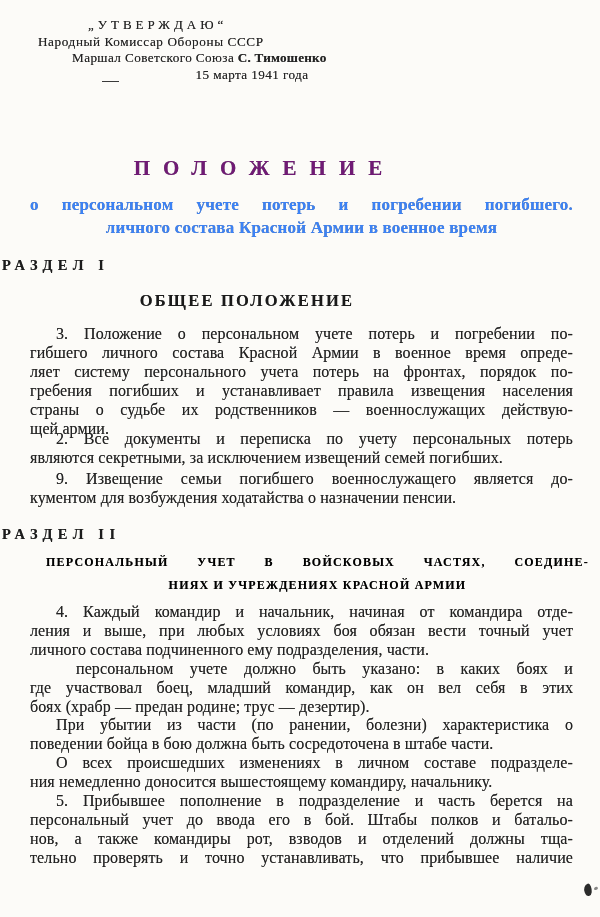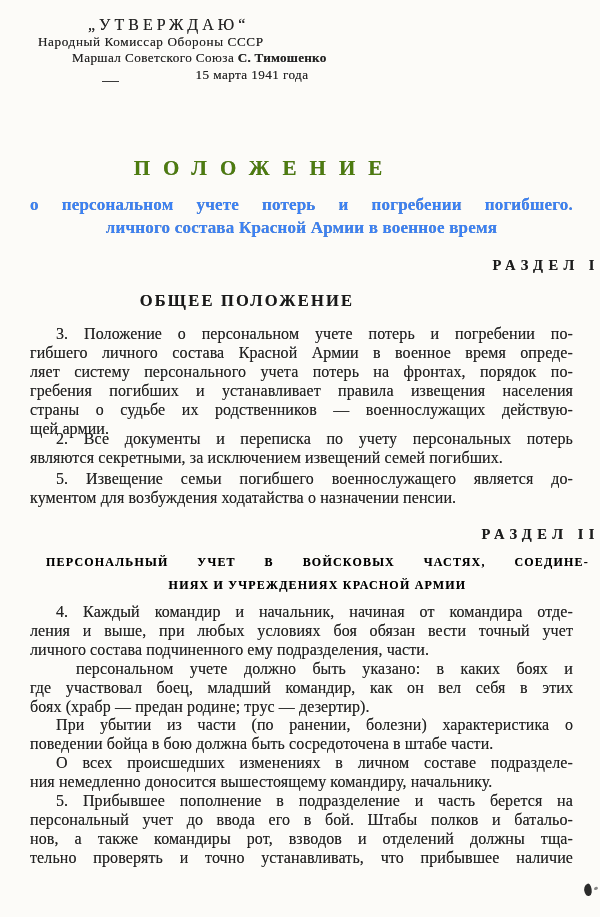--- a/index.html
+++ b/index.html
@@ -6,32 +6,32 @@
   body{width:600px;height:917px;overflow:hidden;background:#f2f2ef;}
   .page{
     position:relative;width:600px;height:917px;
     background:#fcfbf8;
     color:#232323;
     font-family:"Liberation Serif","DejaVu Serif",serif;
     text-shadow:0 0 .5px rgba(20,20,20,.55);
   }
   
   .approval{position:absolute;top:17px;left:30px;width:430px;font-size:13.2px;line-height:16.5px;}
-  .approval .al1{margin-left:58px;letter-spacing:4px;font-size:16px;}
+  .approval .al1{margin-left:58px;letter-spacing:4px;font-size:13px;}
   .approval .al2{margin-left:8px;letter-spacing:.6px;}
   .approval .al3{margin-left:42px;letter-spacing:.4px;}
   .approval .al3 b{letter-spacing:.2px;}
   .approval .al4{margin-left:14px;position:relative;letter-spacing:.4px;text-align:center;}
   .approval .al4::after{content:"";position:absolute;left:58px;top:14px;width:17px;height:1.4px;background:#3a3a3a;}
   
   .doc-title{position:absolute;top:156px;left:0;width:516px;text-align:center;
-    font-size:21px;font-weight:bold;letter-spacing:13px;padding-left:13px;box-sizing:border-box;color:#4d7c0f;}
+    font-size:21px;font-weight:bold;letter-spacing:13px;padding-left:13px;box-sizing:border-box;color:#701a75;}
   .subtitle{position:absolute;top:193px;left:30px;width:543px;
     font-size:17px;font-weight:bold;line-height:23px;letter-spacing:.2px;color:#3b82f6;}
-  .razdel{position:absolute;left:0;width:600px;text-align:right;
+  .razdel{position:absolute;left:0;width:600px;text-align:left;
     font-size:14.5px;font-weight:bold;letter-spacing:5.5px;padding-left:2px;box-sizing:border-box;color:#1c1c1c;}
   .razdel-1{top:257px;}
   .razdel-2{top:526px;}
   .subhead1{position:absolute;top:291px;left:0;width:494px;text-align:center;
     font-size:16.5px;font-weight:bold;letter-spacing:2.2px;color:#1a1a1a;}
   .subhead2{position:absolute;top:551px;left:46px;width:543px;
     font-size:12px;font-weight:bold;line-height:22.5px;letter-spacing:1.2px;color:#000000;}
   
   .para{position:absolute;left:30px;width:543px;font-size:16px;line-height:19px;letter-spacing:.1px;}
   .tl{text-align:justify;text-align-last:justify;}
@@ -82,21 +82,21 @@
       <div class="tl">ляет систему персонального учета потерь на фронтах, порядок по-</div>
       <div class="tl">гребения погибших и устанавливает правила извещения населения</div>
       <div class="tl">страны о судьбе их родственников — военнослужащих действую-</div>
       <div class="tl">щей армии.</div>
     </div>
   <div class="para p2">
       <div class="tl">2. Все документы и переписка по учету персональных потерь</div>
       <div class="tl">являются секретными, за исключением извещений семей погибших.</div>
     </div>
   <div class="para p3">
-      <div class="tl">5. Извещение семьи погибшего военнослужащего является до-</div>
+      <div class="tl">9. Извещение семьи погибшего военнослужащего является до-</div>
       <div class="tl">кументом для возбуждения ходатайства о назначении пенсии.</div>
     </div>
 
   <div class="razdel razdel-2">РАЗДЕЛ II</div>
   <div class="subhead2 stretch-center">
       <div class="tl">ПЕРСОНАЛЬНЫЙ УЧЕТ В ВОЙСКОВЫХ ЧАСТЯХ, СОЕДИНЕ-</div>
       <div class="tl">НИЯХ И УЧРЕЖДЕНИЯХ КРАСНОЙ АРМИИ</div>
     </div>
 
   <div class="para p4a">

